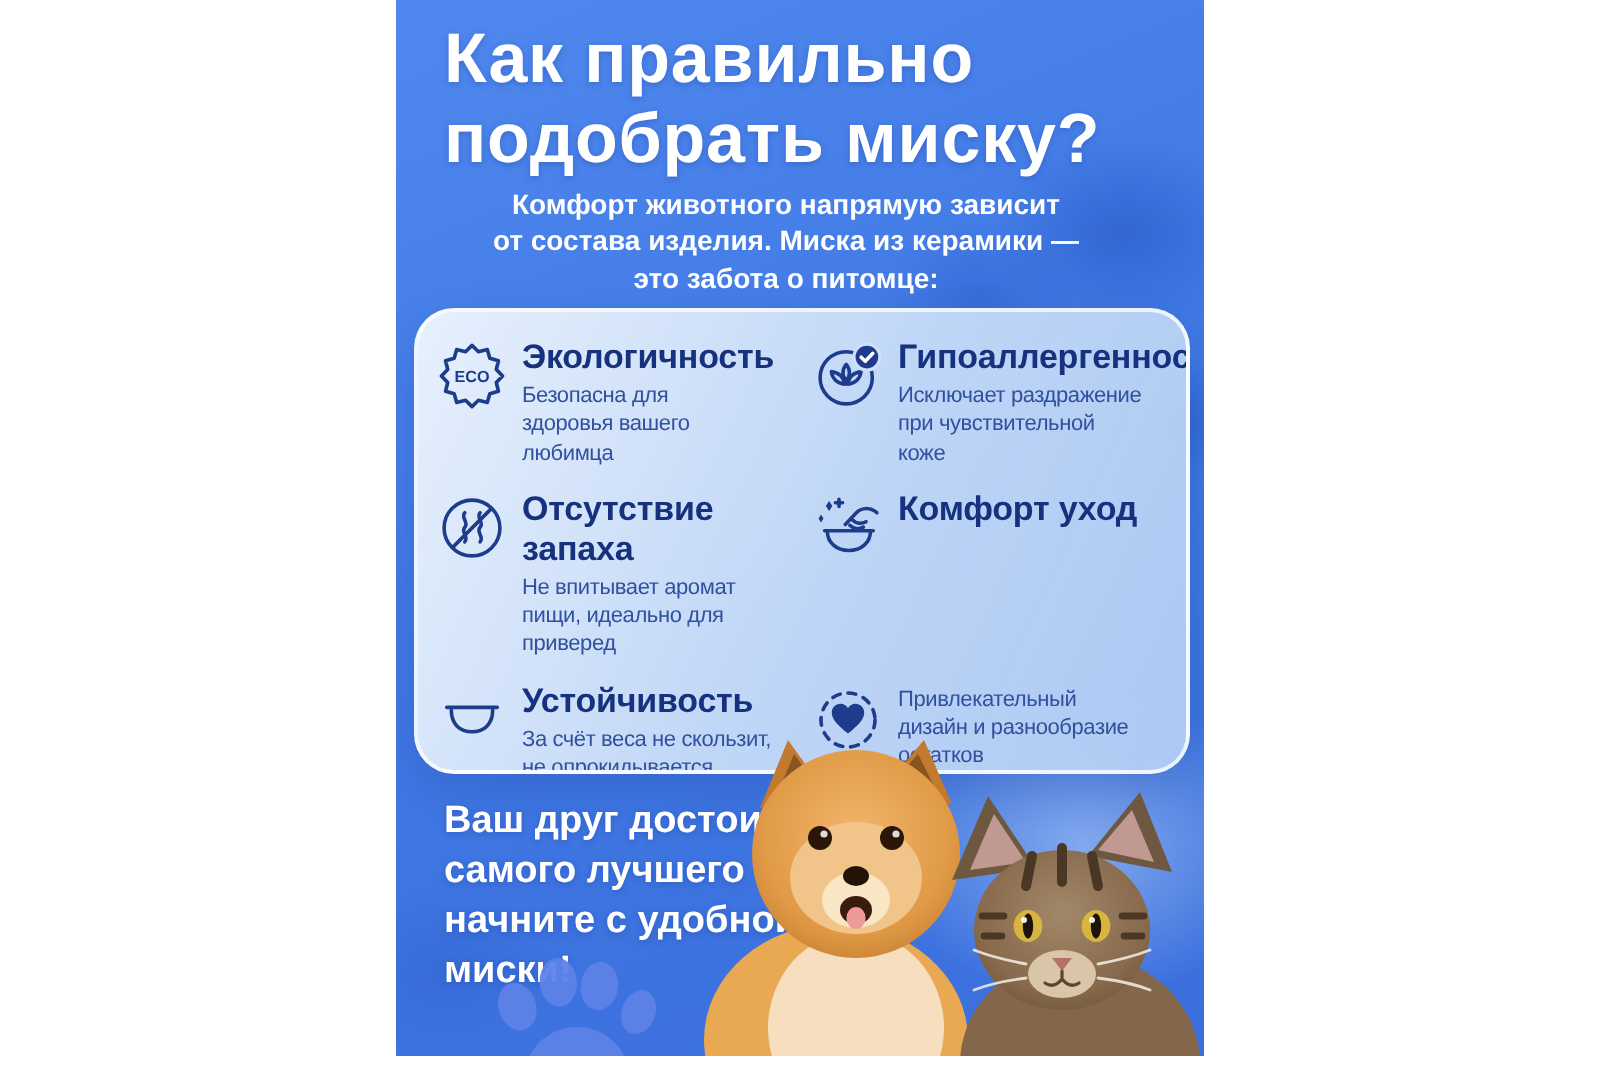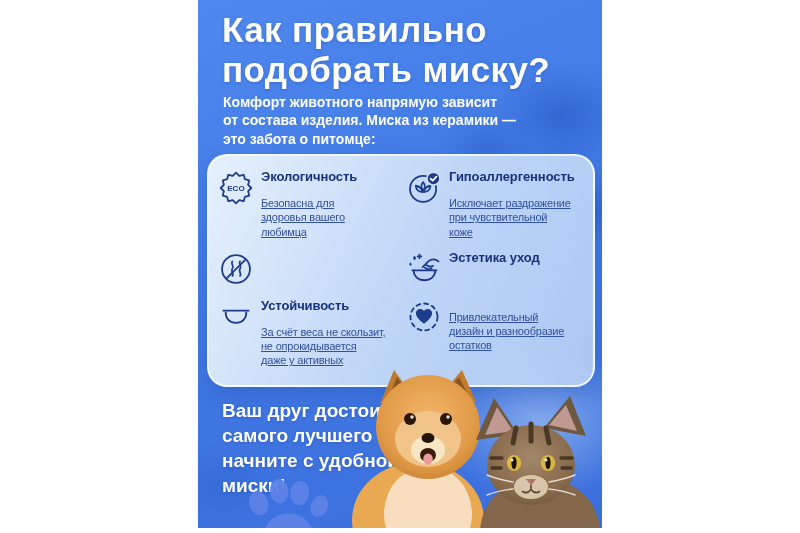--- a/index.html
+++ b/index.html
@@ -18,40 +18,40 @@
   }
 
   .title {
     position:absolute; left:24px; top:10px; width:372px;
     font-size:35px; line-height:1.14; font-weight:800; letter-spacing:.4px;
     color:#ffffff; white-space:pre-line;
     text-shadow:0 1px 3px rgba(25,60,150,.35);
   }
   .subtitle {
     position:absolute; left:25px; top:93px; width:340px;
-    font-size:14px; line-height:1.32; font-weight:600; color:#ffffff; white-space:pre-line;
+    font-size:14px; line-height:1.32; font-weight:600; color:#ffffff; white-space:pre-line;text-align:center;
   }
 
   .card {
     position:absolute; left:9px; top:154px; width:388px; height:233px; overflow:hidden;
     border-radius:20px;
     border:2px solid rgba(255,255,255,.78);
     background:linear-gradient(115deg, rgba(236,244,253,.97) 0%, rgba(198,219,247,.94) 55%, rgba(181,207,244,.92) 100%);
     box-shadow:0 8px 20px rgba(18,55,140,.20);
     padding:13px 8px 8px 9px;
   }
   .grid {
     display:grid; grid-template-columns:182px 1fr; column-gap:6px; row-gap:11px;
   }
   .feature { display:flex; gap:7px; align-items:flex-start; }
   .ficon { flex:0 0 36px; width:36px; height:36px; margin-top:1px; }
   .ficon svg { display:block; width:36px; height:36px; }
   .ftext { min-width:0; }
-  .ftitle { font-size:13px; font-weight:700; color:#16327e; letter-spacing:-.1px; }
-  .fdesc  { font-size:11px; line-height:1.3; font-weight:500; color:#31509f; white-space:pre-line; margin-top:12px; letter-spacing:-.2px;text-decoration:underline; }
+  .ftitle { font-size:17px; font-weight:700; color:#16327e; letter-spacing:-.1px; }
+  .fdesc  { font-size:11px; line-height:1.3; font-weight:500; color:#31509f; white-space:pre-line; margin-top:2px; letter-spacing:-.2px; }
 
   .slogan {
     position:absolute; left:24px; top:398px; width:210px;
     font-size:19px; line-height:1.32; font-weight:800; color:#ffffff; white-space:pre-line;
     text-shadow:0 1px 3px rgba(25,60,150,.35);
   }
 
   .paw { position:absolute; left:42px; top:478px; width:97px; height:86px; }
   .pets { position:absolute; left:150px; top:362px; width:254px; height:166px; }
 
@@ -108,38 +108,44 @@
         </div>
 
         <div class="feature">
           <div class="ficon">
             <svg viewBox="0 0 40 40">
               <circle class="icon-stroke" cx="20" cy="20" r="15.5"></circle>
               <path class="icon-stroke" d="M16 11.5 C13.5 14.2 18.5 16.9 16 19.6 C13.5 22.3 18.5 25 16 27.7"></path>
               <path class="icon-stroke" d="M24.5 11.5 C22 14.2 27 16.9 24.5 19.6 C22 22.3 27 25 24.5 27.7"></path>
               <path class="icon-stroke" d="M9.8 30.2 L30.2 9.8"></path>
             </svg>
+          </div>
+          <div class="ftext">
+            <div class="ftitle">Отсутствие запаха</div>
+            <div class="fdesc">Не впитывает аромат
+пищи, идеально для
+приверед</div>
           </div>
         </div>
 
         <div class="feature">
           <div class="ficon">
             <svg viewBox="0 0 40 40">
               <path class="icon-stroke" d="M7 21.5 h27"></path>
               <path class="icon-stroke" d="M8.5 21.5 c0 6.8 5.2 11 12 11 c6.8 0 12-4.2 12-11"></path>
               <path class="icon-stroke" d="M36 11.5 c-3.5-3.2-8.5-3-11.5.2 l-6 6.3"></path>
               <path class="icon-stroke" d="M22.5 15.5 c2 2 5 2.4 7.5 1"></path>
               <path class="icon-stroke" d="M21 18.5 c2 2 5 2.4 7.5 1"></path>
               <path d="M9.5 5 l1.8 2.8 -1.8 2.8 -1.8-2.8 Z" fill="#1d3c8c"></path>
               <path d="M5 12.5 l1.4 2.2 -1.4 2.2 -1.4-2.2 Z" fill="#1d3c8c"></path>
               <path class="icon-stroke" d="M15 4 v4 M13 6 h4"></path>
             </svg>
           </div>
           <div class="ftext">
-            <div class="ftitle">Эстетика уход</div>
+            <div class="ftitle">Комфорт уход</div>
           </div>
         </div>
 
         <div class="feature">
           <div class="ficon">
             <svg viewBox="0 0 40 40">
               <path class="icon-stroke" d="M6 13 h28"></path>
               <path class="icon-stroke" d="M8.5 14.5 c0 7.8 4.7 12 11.5 12 c6.8 0 11.5-4.2 11.5-12"></path>
             </svg>
           </div>

